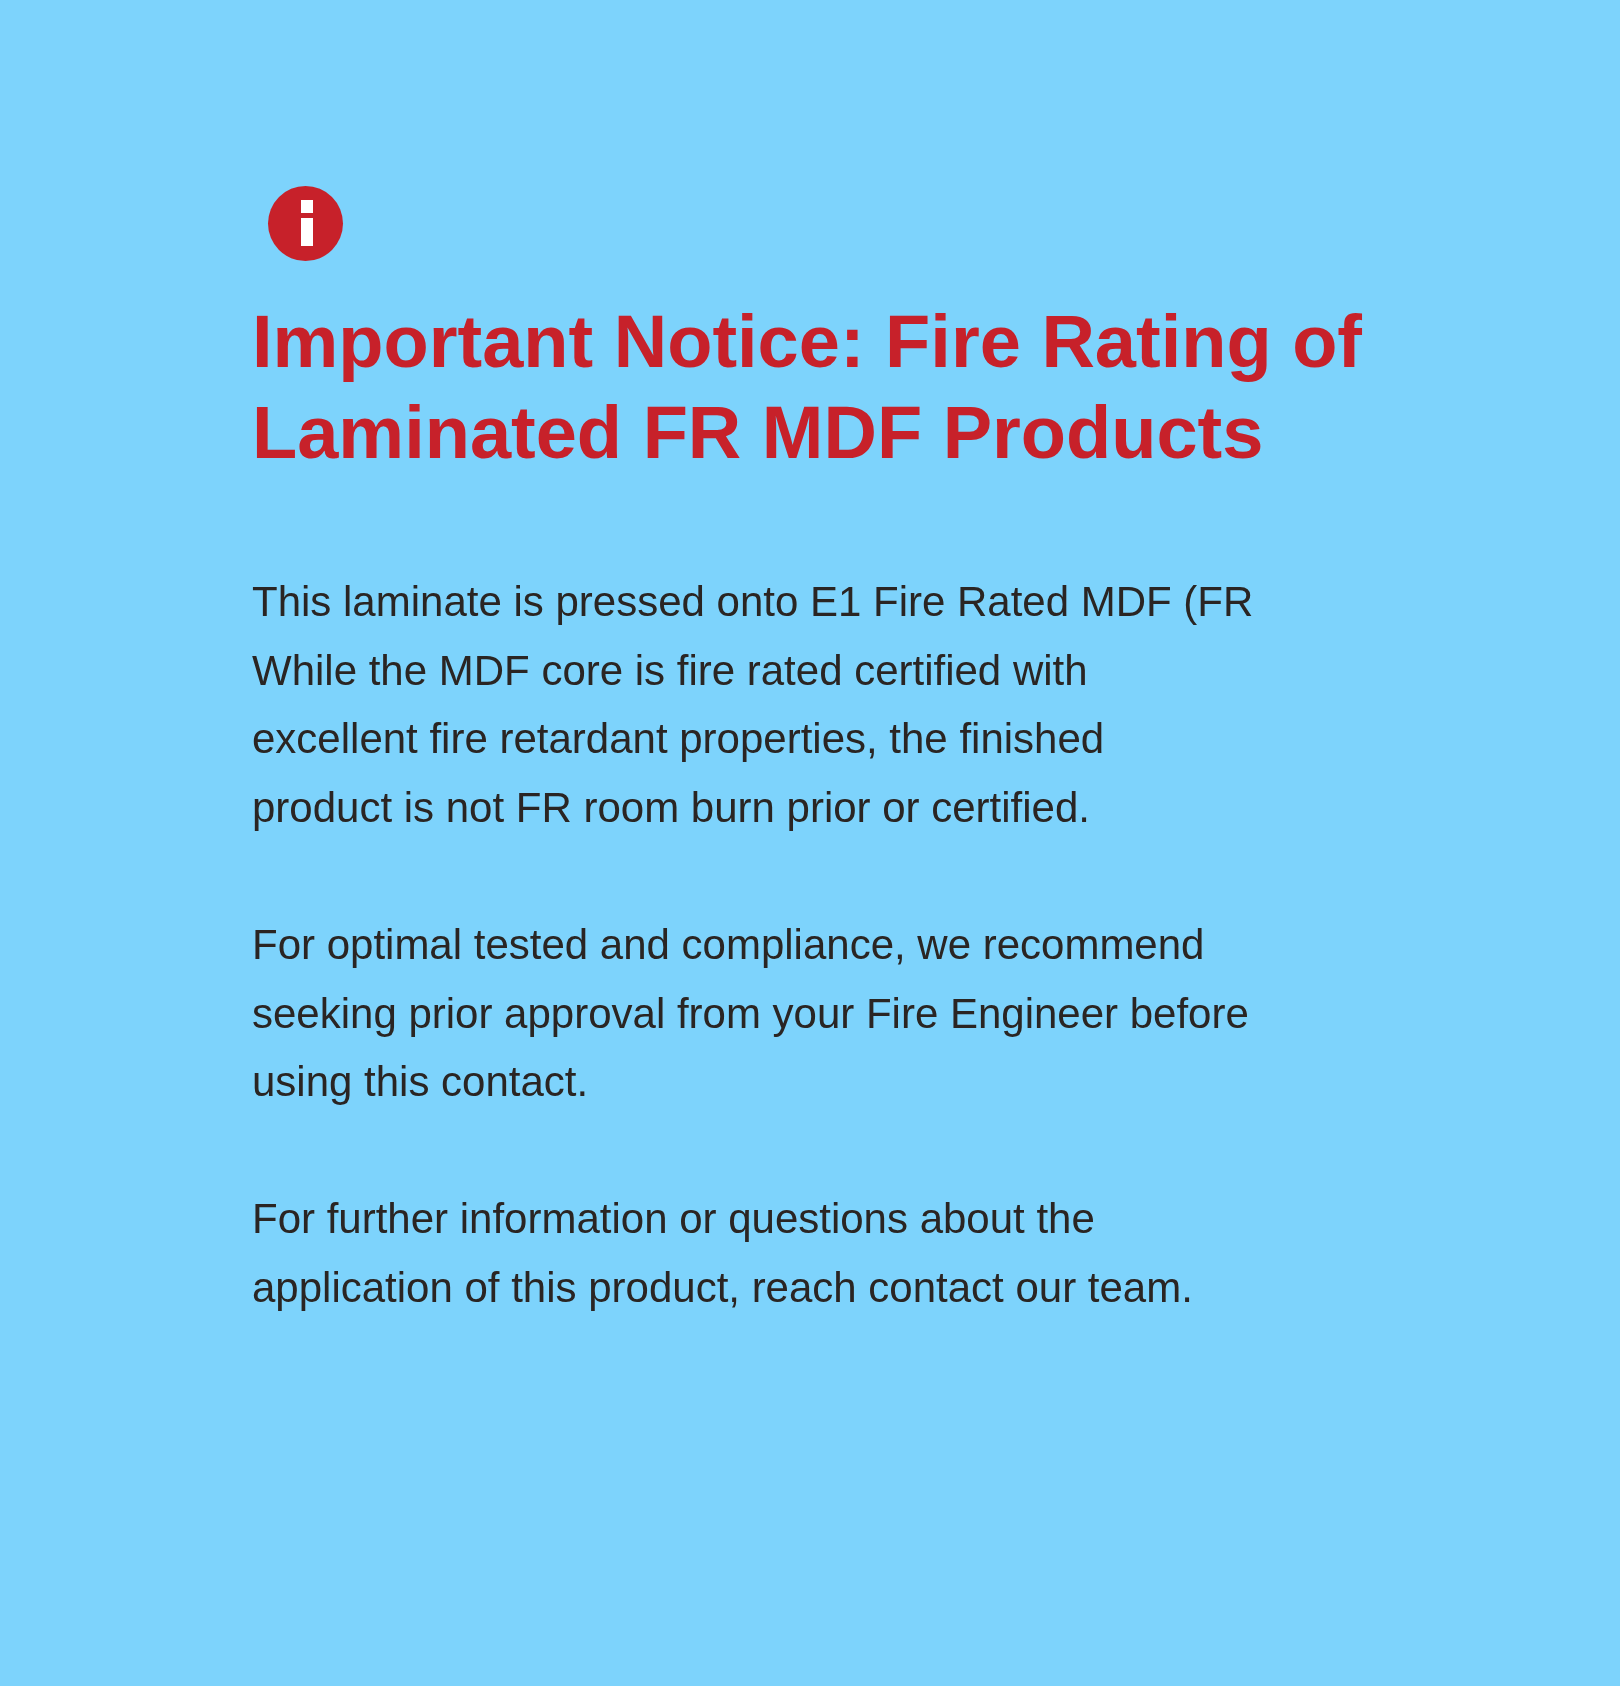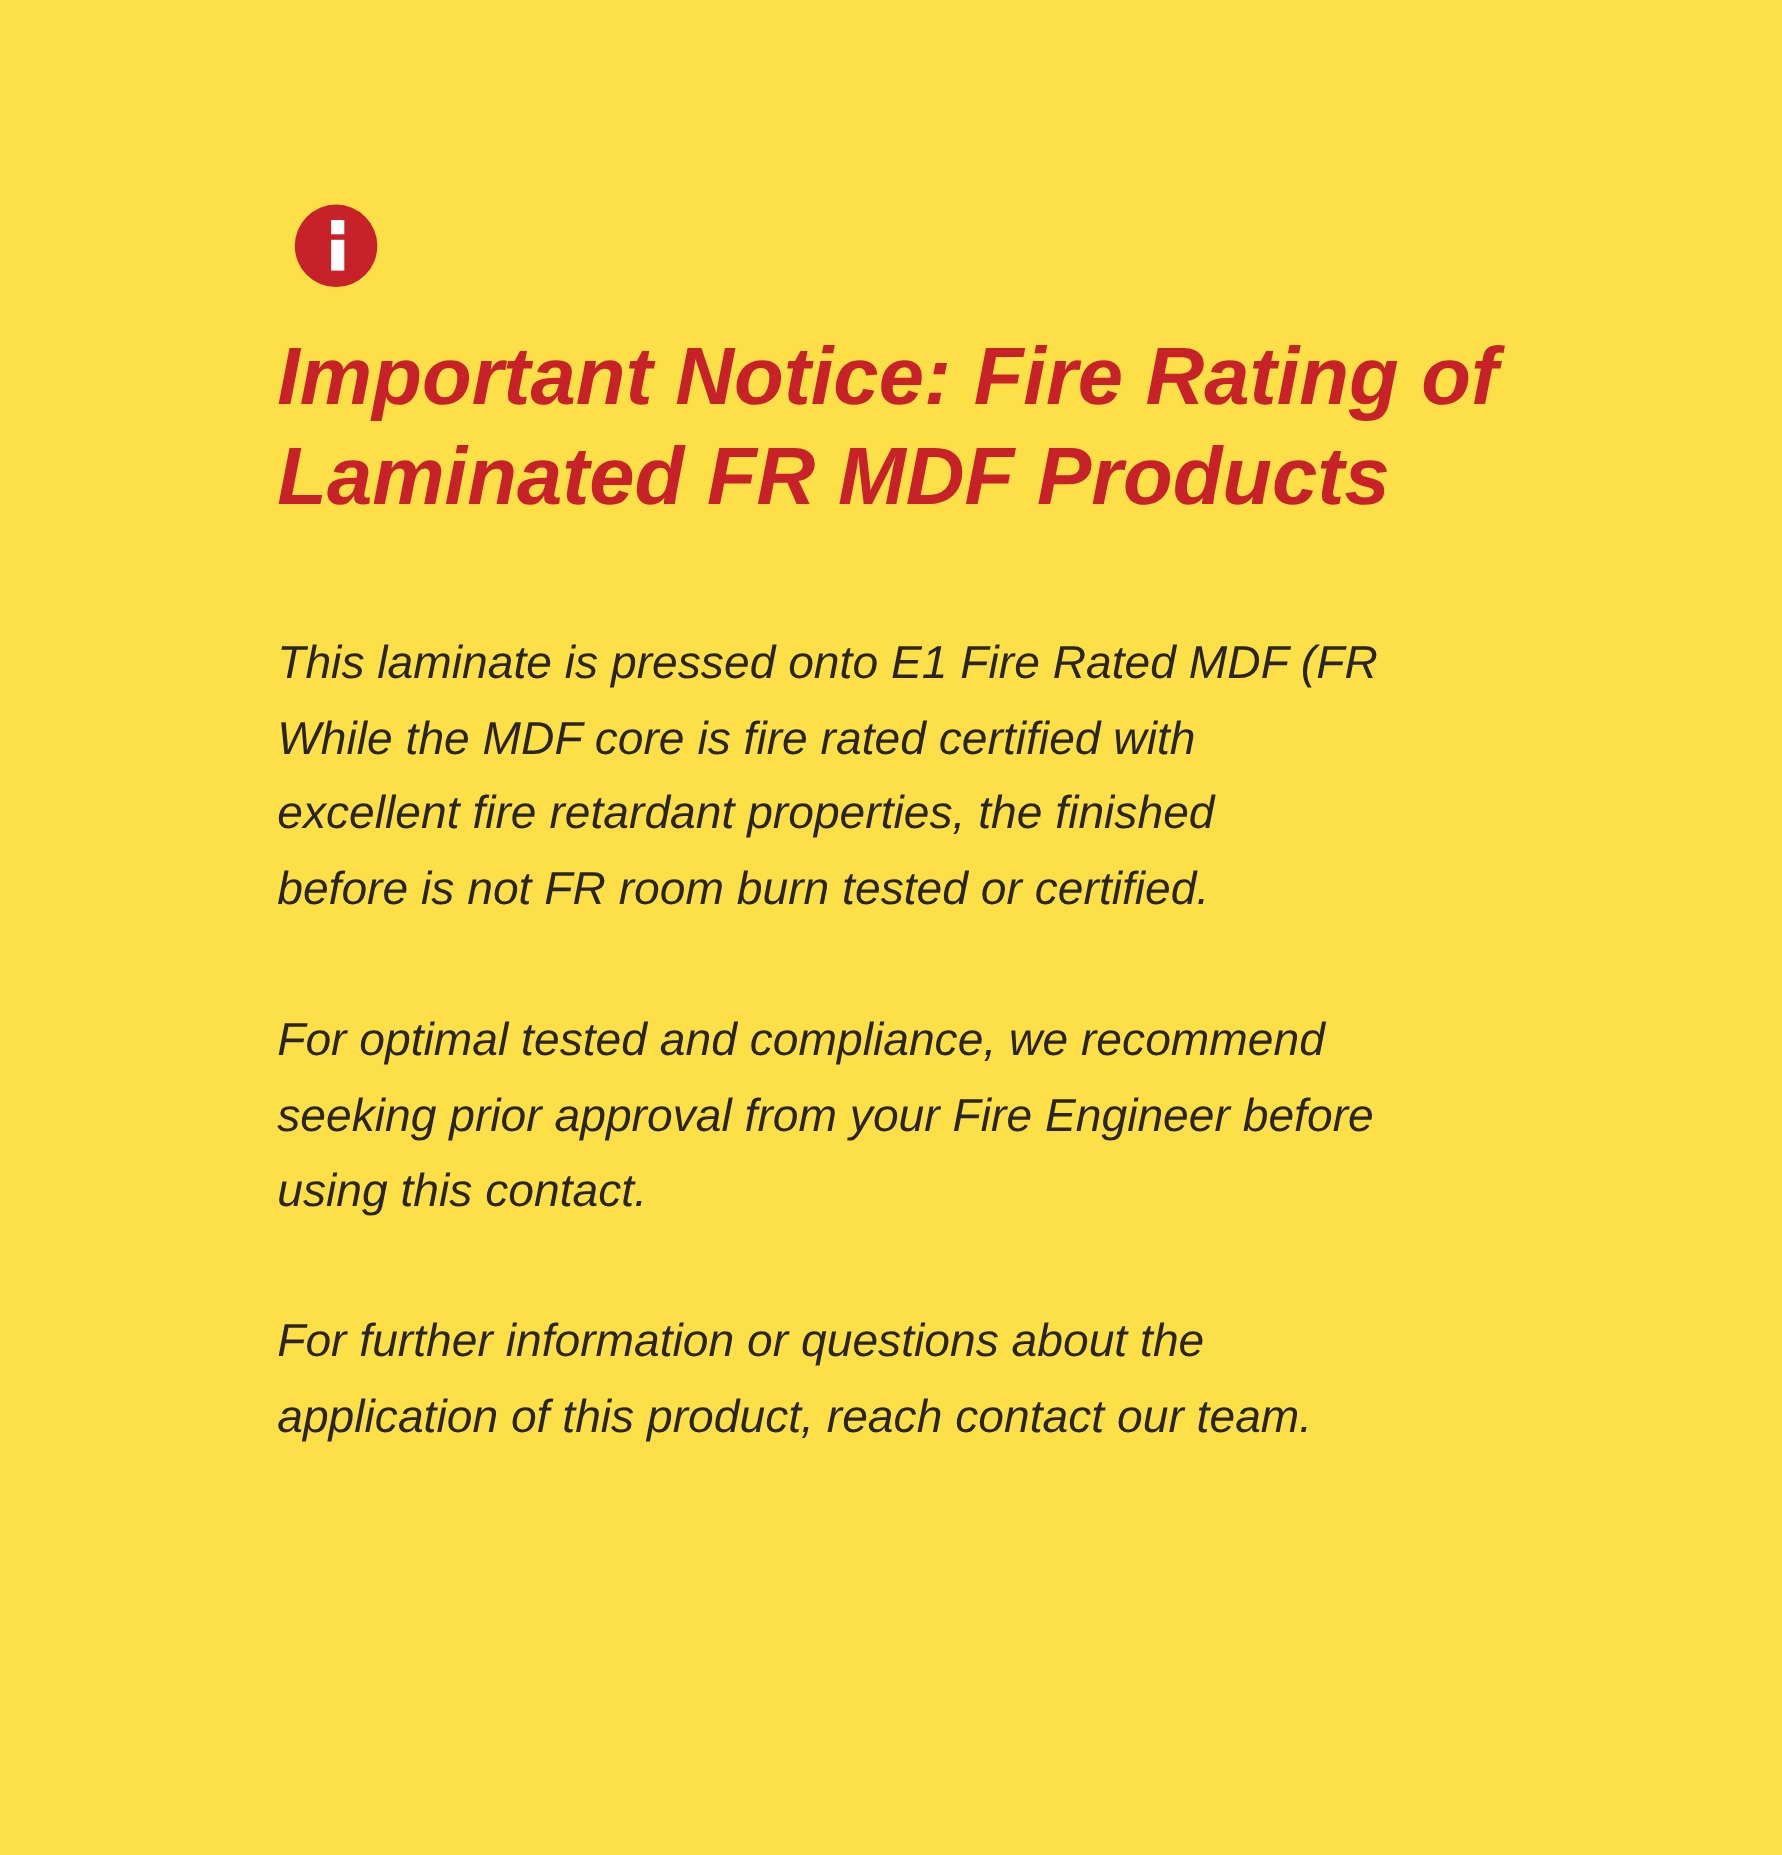--- a/index.html
+++ b/index.html
@@ -3,24 +3,23 @@
 <meta charset="utf-8">
 <style>
   * { box-sizing: border-box; }
   html, body { margin: 0; padding: 0; }
   body { background: #ffffff; }
 
   .page {
     position: relative;
     width: 1620px;
     height: 1686px;
-    background: #fde047;
+    background: #7dd3fc;
     font-family: "Liberation Sans", sans-serif;
     overflow: hidden;
-    font-style: italic;
   }
 
   .content {
     padding-left: 252px;
     padding-right: 230px;
   }
 
   
   .info-icon {
     position: relative;
@@ -87,21 +86,21 @@
     <h1 class="notice-title">
       <span class="line">Important Notice: Fire Rating of</span>
       <span class="line">Laminated FR MDF Products</span>
     </h1>
 
     <div class="body-copy">
       <p>
         <span class="line">This laminate is pressed onto E1 Fire Rated MDF (FR</span>
         <span class="line">While the MDF core is fire rated certified with</span>
         <span class="line">excellent fire retardant properties, the finished</span>
-        <span class="line">before is not FR room burn tested or certified.</span>
+        <span class="line">product is not FR room burn prior or certified.</span>
       </p>
       <p>
         <span class="line">For optimal tested and compliance, we recommend</span>
         <span class="line">seeking prior approval from your Fire Engineer before</span>
         <span class="line">using this contact.</span>
       </p>
       <p>
         <span class="line">For further information or questions about the</span>
         <span class="line">application of this product, reach contact our team.</span>
       </p>

